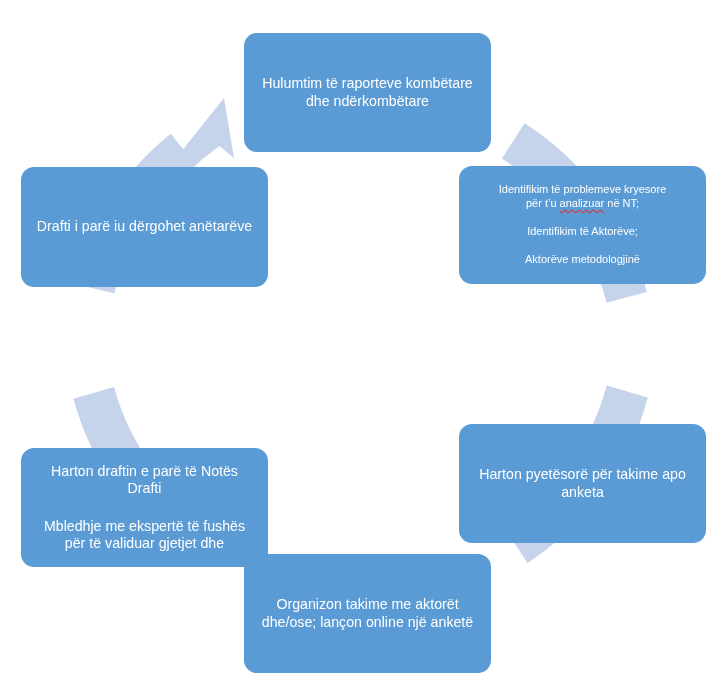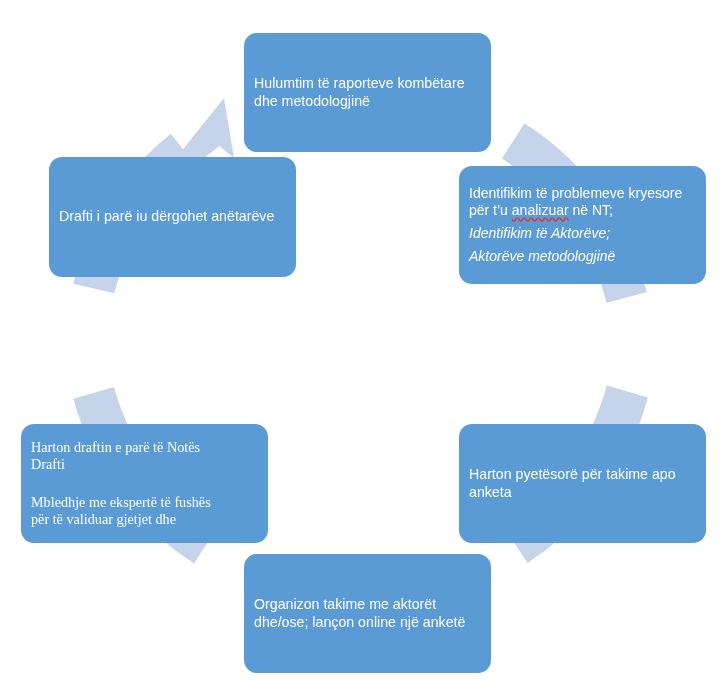--- a/index.html
+++ b/index.html
@@ -26,42 +26,42 @@
   }
   .node-box {
     position: absolute;
     box-sizing: border-box;
     background: #5B9BD5;
     border-radius: 13px;
     display: flex;
     flex-direction: column;
     align-items: center;
     justify-content: center;
-    text-align: left;
+    text-align: center;
     color: #ffffff;
     padding: 10px 10px;
     z-index: 5;
   }
   .node-line {
     display: block;
     width: 100%;
     line-height: 1.22;
     font-size: 14.2px;
     color: #ffffff;
   }
   
   #node-top      { left: 244px; top: 33px;  width: 247px; height: 119px; }
   #node-right-up { left: 459px; top: 166px; width: 247px; height: 118px; }
   #node-right-dn { left: 459px; top: 424px; width: 247px; height: 119px; }
   #node-bottom   { left: 244px; top: 554px; width: 247px; height: 119px; }
-  #node-left-dn  { left: 21px;  top: 424px; width: 247px; height: 119px; font-family: Liberation Serif, serif; }
-  #node-left-up  { left: 21px;  top: 157px; width: 247px; height: 120px; margin-left: 28px; }
+  #node-left-dn  { left: 21px;  top: 448px; width: 247px; height: 119px; }
+  #node-left-up  { left: 21px;  top: 167px; width: 247px; height: 120px; }
 
-  #node-right-up .node-line { font-size: 14px; }
-  #node-right-up .node-line.spaced { margin-top: 6px; font-style: italic; }
+  #node-right-up .node-line { font-size: 11px; }
+  #node-right-up .node-line.spaced { margin-top: 15px; }
   #node-left-dn .node-line.spaced { margin-top: 20px; }
 
   .misspell {
     text-decoration: underline wavy #E03030;
     text-decoration-skip-ink: none;
     text-underline-offset: 2px;
     margin-top: 39px;
   }
 </style>
 </head>
@@ -115,21 +115,21 @@
         L 224.0 98.0
         L 234.0 158.0
         L 219.5 146.0
         A 243.5 243.5 0 0 0 161.5 203.5
         Z"></path>
     </g>
   </svg>
 
   <div class="node-box" id="node-top">
     <span class="node-line">Hulumtim të raporteve kombëtare</span>
-    <span class="node-line">dhe metodologjinë</span>
+    <span class="node-line">dhe ndërkombëtare</span>
   </div>
 
   <div class="node-box" id="node-right-up">
     <span class="node-line">Identifikim të problemeve kryesore</span>
     <span class="node-line">për t’u <span class="misspell">analizuar</span> në NT;</span>
     <span class="node-line spaced">Identifikim të Aktorëve;</span>
     <span class="node-line spaced">Aktorëve metodologjinë</span>
   </div>
 
   <div class="node-box" id="node-right-dn">

